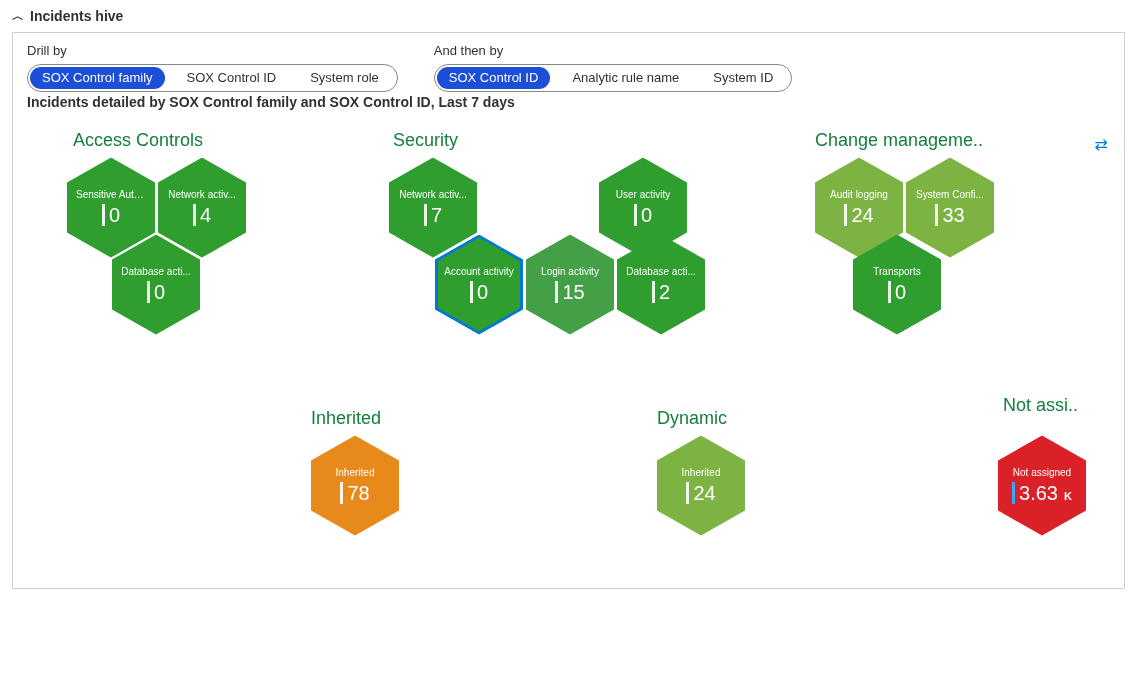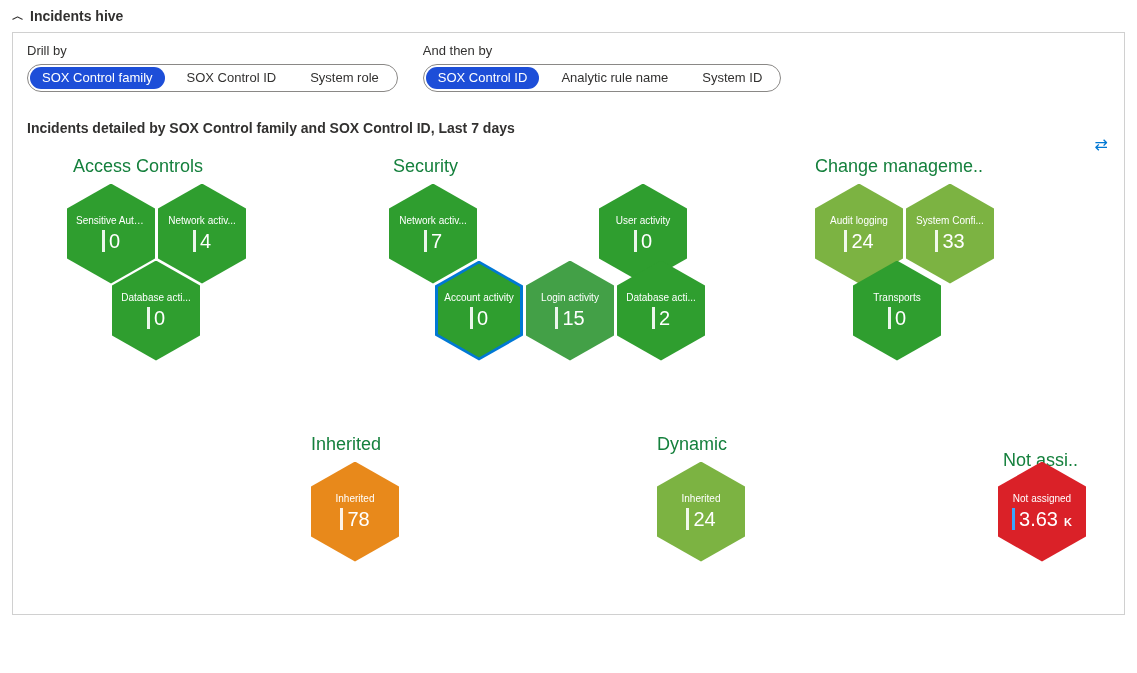--- a/index.html
+++ b/index.html
@@ -22,22 +22,22 @@
   .section-header .chev { font-size: 12px; line-height: 1; }
 
   .panel {
     border: 1px solid #d0d0d0;
     padding: 10px 14px 18px 14px;
     position: relative;
   }
 
   .drill-row {
     display: flex;
-    gap: 25px;
-    margin-bottom: 28px;
+    gap: 36px;
+    margin-bottom: 2px;
   }
   .drill-block .lbl {
     font-size: 13px;
     margin-bottom: 6px;
   }
   .pill-group {
     display: inline-flex;
     align-items: center;
     border: 1px solid #8a8886;
     border-radius: 14px;
@@ -306,21 +306,21 @@
     <div class="hex" style="left:630px; top:306px;">
       <div class="hex-shape c-green-l">
         <span class="hex-label">Inherited</span>
         <span class="hex-value">
             <span class="hex-bar"></span>
             <span class="hex-num">24</span>
           </span>
       </div>
     </div>
 
-    <div class="cluster-title" style="position:absolute; left:976px; top:294px;">Not assi..</div>
+    <div class="cluster-title" style="position:absolute; left:976px; top:265px;">Not assi..</div>
     <div class="hex" style="left:971px; top:306px;">
       <div class="hex-shape c-red">
         <span class="hex-label">Not assigned</span>
         <span class="hex-value">
             <span class="hex-bar" style="background:#3aa5ff"></span>
             <span class="hex-num">3.63</span>
             <span class="hex-unit">K</span>
           </span>
       </div>
     </div>

